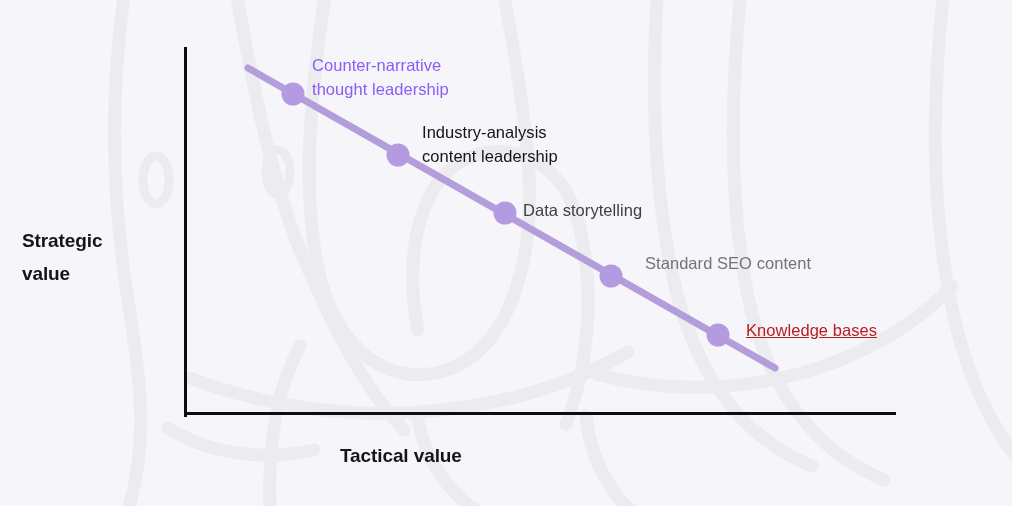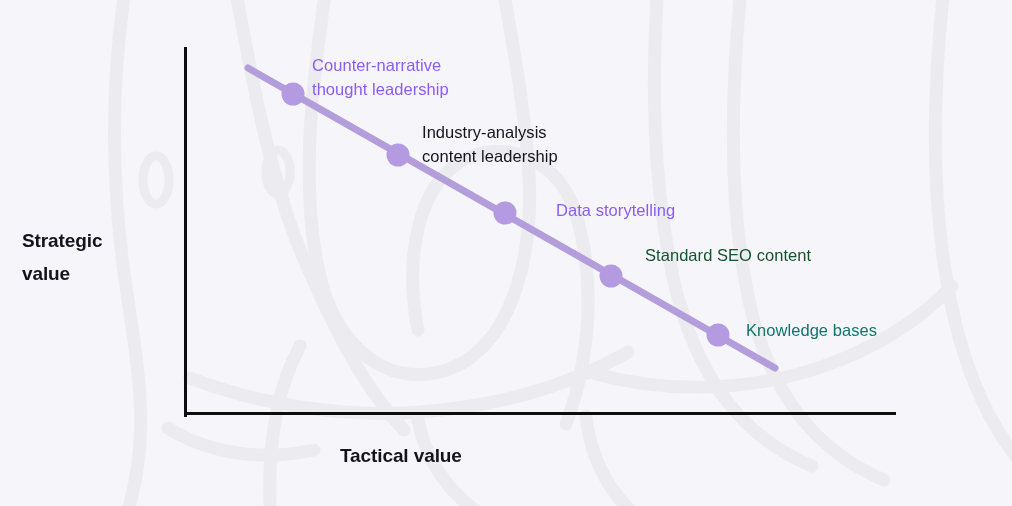--- a/index.html
+++ b/index.html
@@ -121,17 +121,17 @@
     <circle class="marker" cx="398" cy="155" r="11.5" fill="#b49ae0"></circle>
     <circle class="marker" cx="505" cy="213" r="11.5" fill="#b49ae0"></circle>
     <circle class="marker" cx="611" cy="276" r="11.5" fill="#b49ae0"></circle>
     <circle class="marker" cx="718" cy="335" r="11.5" fill="#b49ae0"></circle>
   </svg>
 
   <div class="point-label align-left" style="left: 312px; top: 54px; width: 170px; color: #8b5cf6;">Counter-narrative
 thought leadership</div>
   <div class="point-label align-left" style="left: 422px; top: 121px; width: 170px; color: rgb(21, 20, 26);">Industry-analysis
 content leadership</div>
-  <div class="point-label align-left" style="left: 556px; top: 199px; width: 170px; color: #8b5cf6;">Data storytelling</div>
-  <div class="point-label align-left" style="left: 645px; top: 244px; width: 200px; color: #14532d;">Standard SEO content</div>
-  <div class="point-label align-left" style="left: 746px; top: 319px; width: 180px; color: #0f766e;">Knowledge bases</div>
+  <div class="point-label align-left" style="left: 523px; top: 199px; width: 170px; color: #404040;">Data storytelling</div>
+  <div class="point-label align-left" style="left: 645px; top: 252px; width: 200px; color: #737373;">Standard SEO content</div>
+  <div class="point-label align-left" style="left: 746px; top: 319px; width: 180px; color: #b91c1c; text-decoration: underline;">Knowledge bases</div>
 
 </div>
 
 </body></html>

